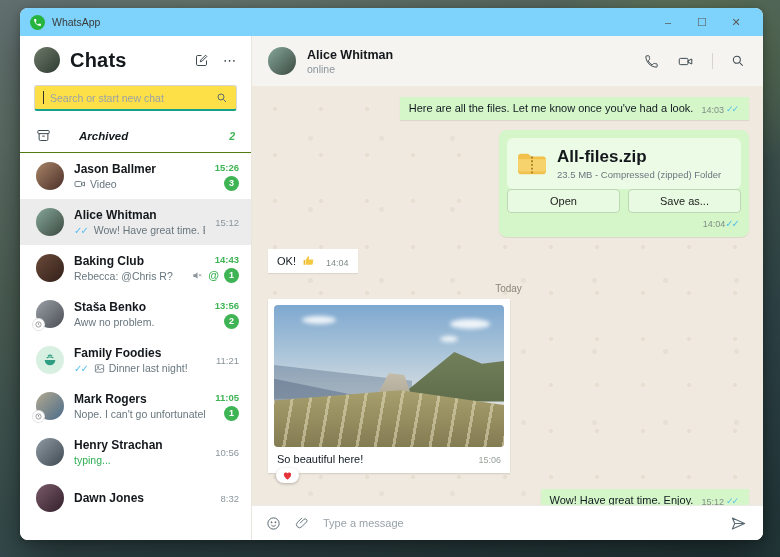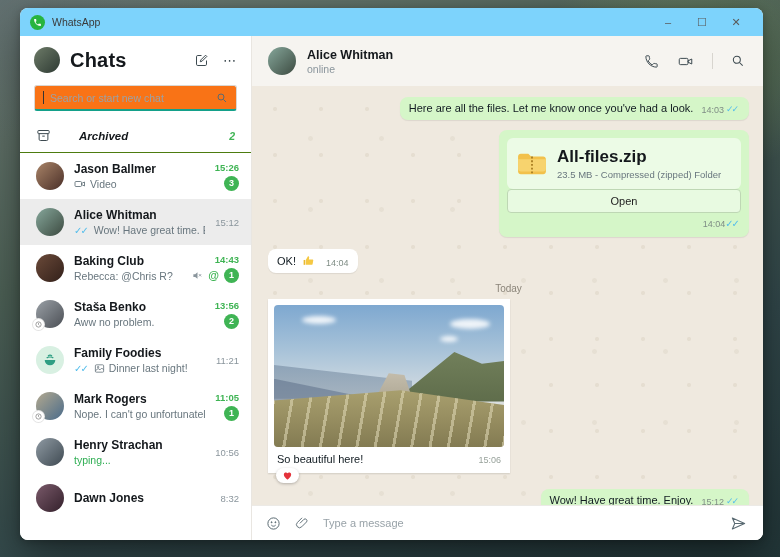--- a/index.html
+++ b/index.html
@@ -32,21 +32,21 @@
   .sb-header { height:44px; flex:0 0 44px; display:flex; align-items:center; padding:4px 14px 0 14px; gap:10px; }
   .avatar { border-radius:50%; flex:0 0 auto; position:relative; }
   .av26 { width:26px; height:26px; }
   .av28 { width:28px; height:28px; }
   .sb-title { font-size:20px; font-weight:700; color:#14181c; letter-spacing:.2px; }
   .sb-header-icons { margin-left:auto; display:flex; align-items:center; gap:14px; color:#3d4a50; }
   .icon-btn { display:flex; align-items:center; justify-content:center; }
   .more-dots { font-size:13px; color:#3d4a50; letter-spacing:1px; }
   
   .search-wrap { padding:5px 14px 8px 14px; }
-  .search-box { height:26px; border:1px solid #d9d7d3; border-bottom:2px solid #14a08a; border-radius:3px; display:flex; align-items:center; padding:0 8px; gap:6px; background:#f97316; }
+  .search-box { height:26px; border:1px solid #d9d7d3; border-bottom:2px solid #14a08a; border-radius:3px; display:flex; align-items:center; padding:0 8px; gap:6px; background:#fde047; }
   .caret { width:1px; height:13px; background:#333; }
   .search-box input { border:none; outline:none; flex:1; font-size:10.5px; color:#333; font-family:inherit; background:transparent; }
   .search-box input::placeholder { color:#9aa2a8; }
   .search-box svg { flex:0 0 auto; }
   
   .archived-row { height:34px; flex:0 0 34px; display:flex; align-items:center; padding:0 16px; gap:28px; border-bottom:1px solid #4d7c0f;font-style:italic; }
   .archived-label { font-size:11.5px; font-weight:700; color:#14181c; }
   .archived-count { margin-left:auto; font-size:10.5px; color:#3fb454; font-weight:600; }
   
   .chat-list { flex:1; overflow:hidden; }
@@ -76,21 +76,21 @@
     flex:1; min-height:0; position:relative; padding:6px 14px 4px 16px; overflow:hidden;
     background-color:#efe9df;
     background-image:
       radial-gradient(rgba(210,200,182,.35) 1.5px, transparent 2.5px),
       radial-gradient(rgba(210,200,182,.28) 2px, transparent 3px);
     background-size:46px 46px, 71px 71px;
     background-position:0 0, 23px 17px;
   }
   .msg-row { display:flex; margin-top:5px; }
   .msg-row.out { justify-content:flex-end; }
-  .bubble { border-radius:8px; padding:5px 9px; font-size:11px; color:#111b21; box-shadow:0 1px 1px rgba(0,0,0,.08); max-width:78%; position:relative; }
+  .bubble { border-radius:0; padding:5px 9px; font-size:11px; color:#111b21; box-shadow:0 1px 1px rgba(0,0,0,.08); max-width:78%; position:relative; }
   .bubble.out { background:#d5f6c8; }
   .bubble.in { background:#fff; }
   .inline-time { font-size:9px; color:#7f8d85; margin-left:8px; vertical-align:-1px; }
   .bubble .ticks { letter-spacing:-2px; font-size:9px; margin-left:2px; }
   
   .file-bubble { width:250px; background:#d5f6c8; border-radius:8px; padding:8px; box-shadow:0 1px 1px rgba(0,0,0,.08); }
   .file-card { background:rgba(255,255,255,.55); border-radius:6px; padding:9px 10px; display:flex; align-items:center; gap:10px; }
   .file-name { font-size:17px; font-weight:700; color:#14181c; }
   .file-meta { font-size:9.5px; color:#68767e; margin-top:2px; }
   .file-actions { display:flex; gap:8px; }
@@ -370,20 +370,21 @@
                 <path d="M1 9h30v10c0 1.6-1.3 3-3 3H4c-1.7 0-3-1.4-3-3z" fill="#f7d36e"></path>
                 <path d="M16 6v2m0 2v2m0 2v2m0 2v2m0 2v2" stroke="#a97e22" stroke-width="2" stroke-dasharray="2 2"></path>
               </svg>
               <span>
                 <div class="file-name">All-files.zip</div>
                 <div class="file-meta">23.5 MB - Compressed (zipped) Folder</div>
               </span>
             </div>
             <div class="file-actions">
               <span class="file-btn">Open</span>
+              <span class="file-btn">Save as...</span>
             </div>
             <div class="file-time">
               <span>14:04</span><span class="ticks">✓✓</span>
             </div>
           </div>
         </div>
 
         <div class="msg-row" style="margin-top:12px;">
           <div class="bubble in">
             <span>OK!</span>

